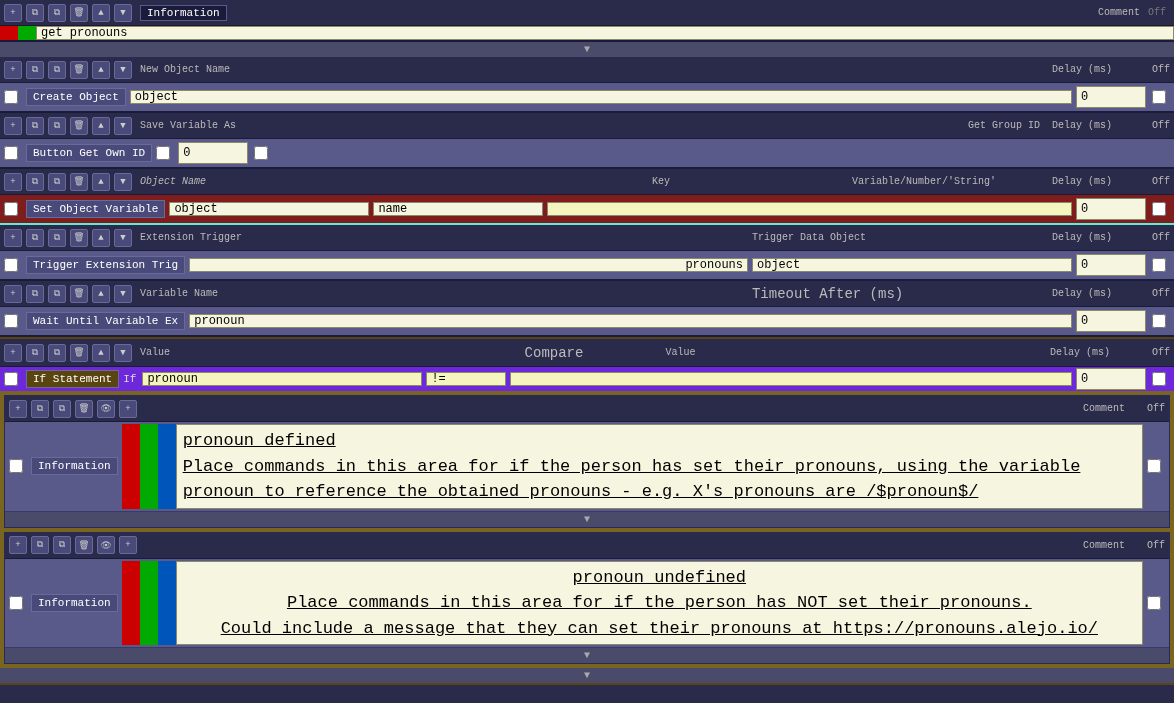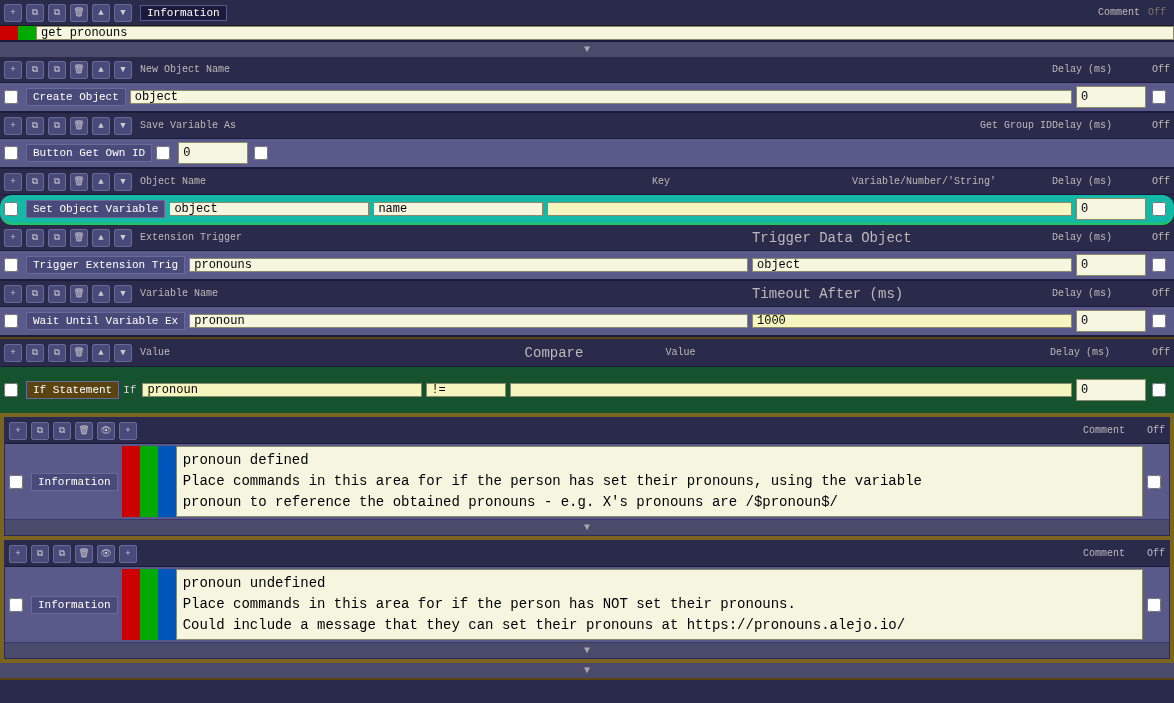--- a/index.html
+++ b/index.html
@@ -67,25 +67,26 @@
       width: 14px;
       height: 14px;
       margin-right: 4px;
     }
 
     .comment-text {
       background: #f5f5e0;
       border: 1px solid #8a8a6a;
       color: #000;
       font-family: 'Courier New', monospace;
-      font-size: 14px;
+      font-size: 17px;
       padding: 3px 6px;
       flex: 1;
       white-space: pre;
       line-height: 1.5;
+      text-decoration: underline;
     }
 
     .row-label-btn {
       background: #4a4a7a;
       border: 1px solid #6a6a9a;
       color: #fff;
       font-size: 11px;
       padding: 2px 6px;
       cursor: pointer;
       white-space: nowrap;
@@ -149,75 +150,75 @@
 <div style="background:#2a2a4a; display:flex; align-items:center; padding:2px 4px; height:26px; border-bottom:1px solid #1a1a3a;">
   <span style="display:flex;gap:2px;margin-right:6px;">
     <span class="icon-btn">+</span>
     <span class="icon-btn">⧉</span>
     <span class="icon-btn">⧉</span>
     <span class="icon-btn">🗑</span>
     <span class="icon-btn">▲</span>
     <span class="icon-btn">▼</span>
   </span>
   <span style="color:#bbb;font-size:10px;margin-right:auto;">Save Variable As</span>
-  <span style="color:#bbb;font-size:10px;margin-right:0;">Get Group ID</span>
+  <span style="color:#bbb;font-size:10px;margin-right:12px;">Get Group ID</span>
   <span style="color:#bbb;font-size:10px;margin-right:40px;">Delay (ms)</span>
   <span style="color:#bbb;font-size:10px;">Off</span>
 </div>
 <div style="display:flex; align-items:center; background:#5a5a8a; padding:3px 4px; border-bottom:2px solid #1a1a3a; gap:4px;">
   <input type="checkbox" class="checkbox" style="">
   <span class="row-label-btn">Button Get Own ID</span>
   <input type="checkbox" class="checkbox" style="">
   <input class="delay-input" value="0" style="">
   <input type="checkbox" class="checkbox" style="margin-left: 2px;">
 </div>
 
 <div style="background:#2a2a4a; display:flex; align-items:center; padding:2px 4px; height:26px; border-bottom:1px solid #1a1a3a;">
   <span style="display:flex;gap:2px;margin-right:6px;">
     <span class="icon-btn">+</span>
     <span class="icon-btn">⧉</span>
     <span class="icon-btn">⧉</span>
     <span class="icon-btn">🗑</span>
     <span class="icon-btn">▲</span>
     <span class="icon-btn">▼</span>
   </span>
-  <span style="color:#bbb;font-size:10px;flex:1;">Object Name</span>
+  <span style="color:#bbb;font-size:10px;flex:1;font-style:italic;">Object Name</span>
   <span style="color:#bbb;font-size:10px;width:200px;margin-left:23px;">Key</span>
   <span style="color:#bbb;font-size:10px;width:200px;">Variable/Number/'String'</span>
   <span style="color:#bbb;font-size:10px;margin-right:40px;">Delay (ms)</span>
   <span style="color:#bbb;font-size:10px;">Off</span>
 </div>
-<div style="display:flex; align-items:center; background:#14b8a6; padding:3px 4px; border-bottom:2px solid #22c55e; gap:4px;border-radius:12px;">
+<div style="display:flex; align-items:center; background:#7f1d1d; padding:3px 4px; border-bottom:2px solid #5eead4; gap:4px;">
   <input type="checkbox" class="checkbox" style="">
   <span class="row-label-btn">Set Object Variable</span>
   <input class="text-input" style="width: 200px;" value="object">
   <input class="text-input" style="width: 170px;" value="name">
   <input class="text-input text-input-yellow flex-1" style="flex: 1 1 0%;" value="">
   <input class="delay-input" value="0" style="">
   <input type="checkbox" class="checkbox" style="margin-left: 2px;">
 </div>
 
 <div style="background:#2a2a4a; display:flex; align-items:center; padding:2px 4px; height:26px; border-bottom:1px solid #1a1a3a;">
   <span style="display:flex;gap:2px;margin-right:6px;">
     <span class="icon-btn">+</span>
     <span class="icon-btn">⧉</span>
     <span class="icon-btn">⧉</span>
     <span class="icon-btn">🗑</span>
     <span class="icon-btn">▲</span>
     <span class="icon-btn">▼</span>
   </span>
   <span style="color:#bbb;font-size:10px;flex:1;">Extension Trigger</span>
-  <span style="color:#bbb;font-size:14px;width:300px;">Trigger Data Object</span>
+  <span style="color:#bbb;font-size:10px;width:300px;">Trigger Data Object</span>
   <span style="color:#bbb;font-size:10px;margin-right:40px;">Delay (ms)</span>
   <span style="color:#bbb;font-size:10px;">Off</span>
 </div>
 <div style="display:flex; align-items:center; background:#5a5a8a; padding:3px 4px; border-bottom:2px solid #1a1a3a; gap:4px;">
   <input type="checkbox" class="checkbox" style="">
   <span class="row-label-btn">Trigger Extension Trig</span>
-  <input class="text-input flex-1" style="flex: 1 1 0%;" value="pronouns">
+  <input class="text-input flex-1" style="flex: 1 1 0%; text-align: right;" value="pronouns">
   <input class="text-input" style="width: 320px;" value="object">
   <input class="delay-input" value="0" style="">
   <input type="checkbox" class="checkbox" style="margin-left: 2px;">
 </div>
 
 <div style="background:#2a2a4a; display:flex; align-items:center; padding:2px 4px; height:26px; border-bottom:1px solid #1a1a3a;">
   <span style="display:flex;gap:2px;margin-right:6px;">
     <span class="icon-btn">+</span>
     <span class="icon-btn">⧉</span>
     <span class="icon-btn">⧉</span>
@@ -227,42 +228,41 @@
   </span>
   <span style="color:#bbb;font-size:10px;flex:1;">Variable Name</span>
   <span style="color:#bbb;font-size:14px;width:300px;">Timeout After (ms)</span>
   <span style="color:#bbb;font-size:10px;margin-right:40px;">Delay (ms)</span>
   <span style="color:#bbb;font-size:10px;">Off</span>
 </div>
 <div style="display:flex; align-items:center; background:#5a5a8a; padding:3px 4px; border-bottom:2px solid #1a1a3a; gap:4px;">
   <input type="checkbox" class="checkbox" style="">
   <span class="row-label-btn">Wait Until Variable Ex</span>
   <input class="text-input flex-1" style="flex: 1 1 0%;" value="pronoun">
-  <input class="text-input text-input-yellow" style="width: 320px;" value="1000">
   <input class="delay-input" value="0" style="">
   <input type="checkbox" class="checkbox" style="margin-left: 2px;">
 </div>
 
 <div style="background:#7a6520; border-top:2px solid #5a4510; border-bottom:2px solid #5a4510;">
 
   <div style="background:#2a2a4a; display:flex; align-items:center; padding:2px 4px; height:28px; border-bottom:1px solid #1a1a3a; gap:2px;">
     <span class="icon-btn">+</span>
     <span class="icon-btn">⧉</span>
     <span class="icon-btn">⧉</span>
     <span class="icon-btn">🗑</span>
     <span class="icon-btn">▲</span>
     <span class="icon-btn">▼</span>
     <span style="margin-left:4px;color:#bbb;font-size:10px;">Value</span>
     <span style="margin-left:auto;color:#bbb;font-size:14px;">Compare</span>
     <span style="margin-left:80px;color:#bbb;font-size:10px;">Value</span>
     <span style="margin-left:auto;color:#bbb;font-size:10px;margin-right:40px;">Delay (ms)</span>
     <span style="color:#bbb;font-size:10px;">Off</span>
   </div>
 
-  <div style="display:flex; align-items:center; background:#14532d; padding:12px 4px; gap:4px;">
+  <div style="display:flex; align-items:center; background:#6d28d9; padding:1px 4px; gap:4px;">
     <input type="checkbox" class="checkbox" style="">
     <span class="row-label-btn" style="background:#5a4510;">If Statement</span>
     <span style="color:#ddd;font-size:11px;margin-right:2px;">If</span>
     <input class="text-input text-input-yellow" style="width: 280px;" value="pronoun">
     <input class="text-input text-input-yellow" style="width: 80px;" value="!=">
     <input class="text-input text-input-yellow flex-1" style="flex: 1 1 0%;" value="">
     <input class="delay-input" value="0" style="">
     <input type="checkbox" class="checkbox" style="margin-left: 2px;">
   </div>
 
@@ -307,21 +307,21 @@
       <span class="icon-btn">👁</span>
       <span class="icon-btn">+</span>
       <span style="flex:1;"></span>
       <span style="color:#bbb;font-size:10px;">Comment</span>
       <span style="color:#bbb;font-size:10px;margin-left:20px;">Off</span>
     </div>
 
     <div style="display:flex; align-items:center; background:#5a5a8a; padding:2px 4px; border-bottom:1px solid #3a3a6a; gap:4px;">
       <input type="checkbox" class="checkbox" style="">
       <span class="row-label-btn">Information</span>
-      <div style="display:flex;align-items:stretch;flex:1;gap:0;">
+      <div style="display:flex;align-items:stretch;flex:1;gap:0;text-align:center;">
         <div style="background:#cc0000;width:18px;flex-shrink:0;"></div>
         <div style="background:#00aa00;width:18px;flex-shrink:0;"></div>
         <div style="background:#0055bb;width:18px;flex-shrink:0;"></div>
         <div class="comment-text" style="flex:1;"><span>pronoun undefined</span>
 <span>Place commands in this area for if the person has NOT set their pronouns.</span>
 <span>Could include a message that they can set their pronouns at https://pronouns.alejo.io/</span></div>
       </div>
       <input type="checkbox" class="checkbox" style="">
     </div>
     <div class="collapse-arrow">▼</div>

